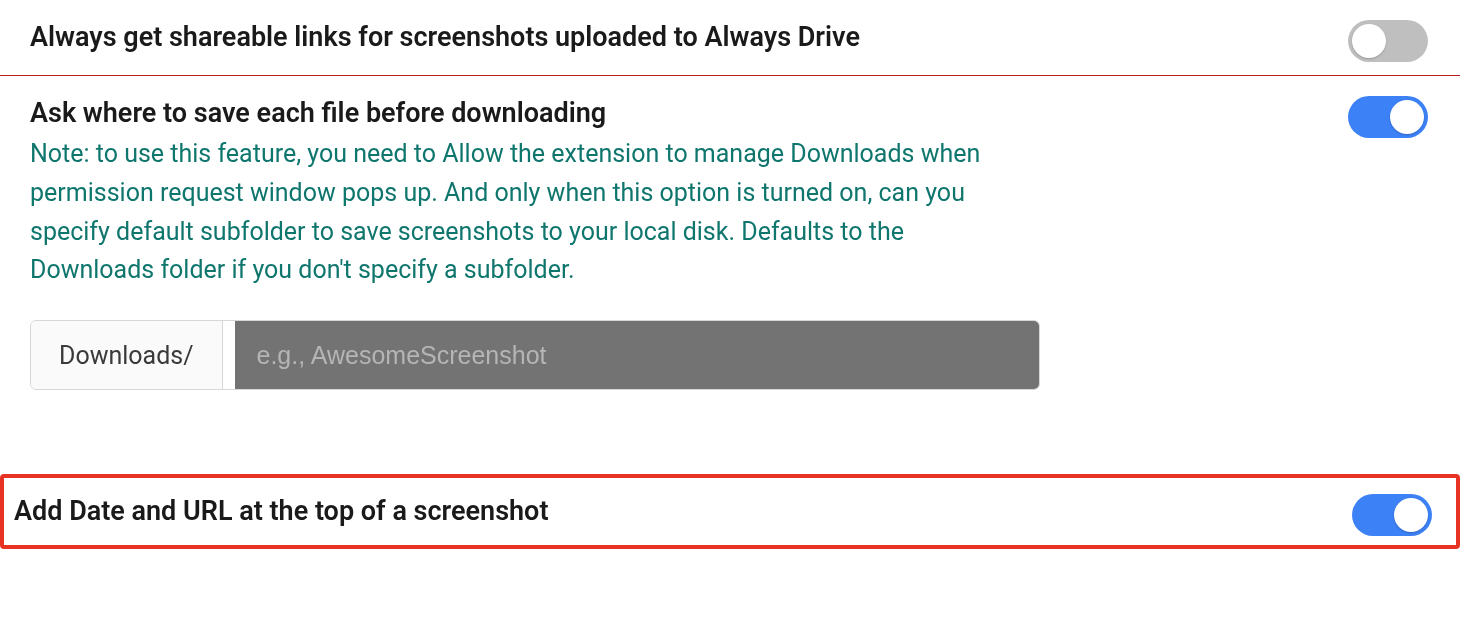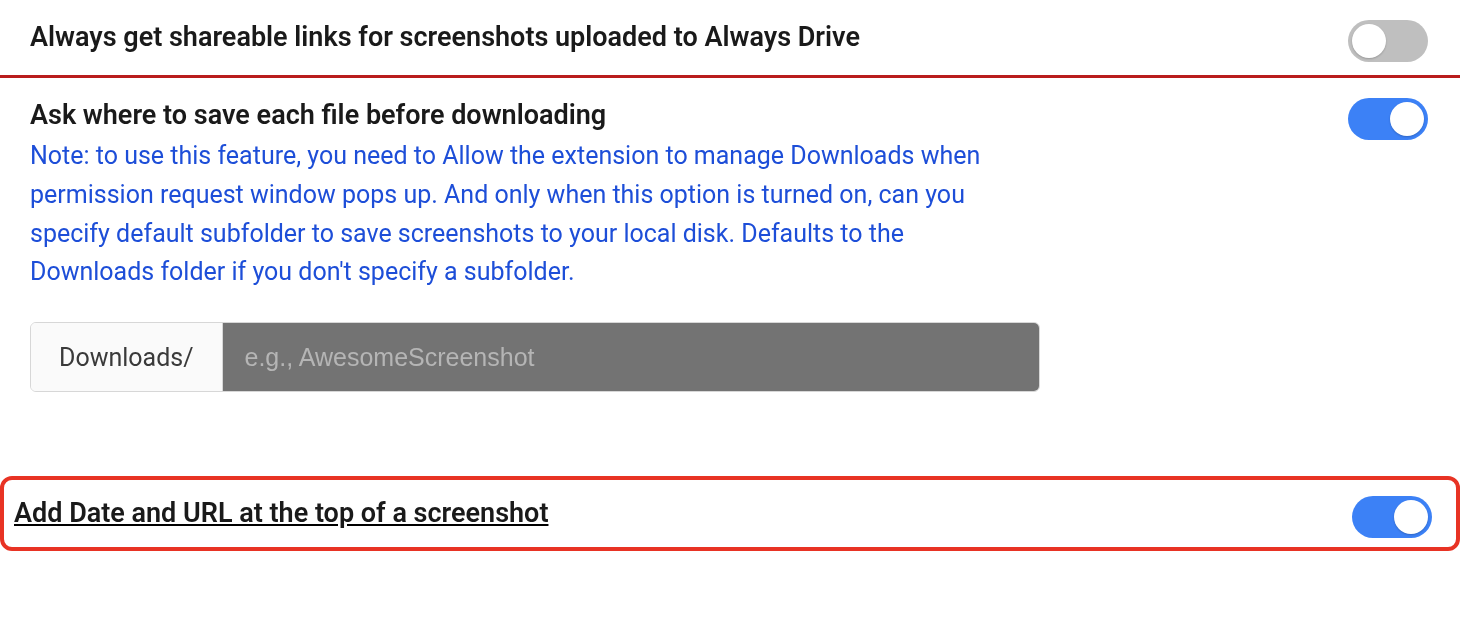--- a/index.html
+++ b/index.html
@@ -6,37 +6,37 @@
     body {
       font-family: -apple-system, BlinkMacSystemFont, "Segoe UI", Roboto, Helvetica, Arial, sans-serif;
       background: #ffffff;
       width: 1460px;
     }
     .setting-row {
       display: flex;
       align-items: flex-start;
       justify-content: space-between;
       padding: 0;
-      border-top: 3px solid #b91c1c;
+      border-top: 1px solid #b91c1c;
       position: relative;
     }
     .setting-row.first { border-top: none; }
     .setting-content {
       flex: 1;
       padding: 20px 0 20px 30px;
     }
     .setting-title {
       font-size: 27px;
       font-weight: 600;
       color: #1a1a1a;
       line-height: 1.3;
     }
     .setting-desc {
       font-size: 25px;
-      color: #1d4ed8;
+      color: #0f766e;
       line-height: 1.55;
       margin-top: 4px;
       max-width: 960px;
     }
     .toggle-cell {
       padding: 20px 32px 0 0;
       flex: 0 0 auto;
     }
     .toggle {
       width: 80px;
@@ -67,20 +67,21 @@
     .path-field {
       display: flex;
       align-items: stretch;
       border: 1px solid #d7d7d7;
       border-radius: 6px;
       margin: 30px 0 12px 0;
       width: 1010px;
       height: 70px;
       overflow: hidden;
       background: #ffffff;
+      gap: 12px;
     }
     .path-prefix {
       display: flex;
       align-items: center;
       justify-content: center;
       padding: 0 28px;
       font-size: 25px;
       color: #3a3a3a;
       background: #fafafa;
       border-right: 1px solid #d7d7d7;
@@ -92,24 +93,23 @@
       font-size: 25px;
       padding: 0 22px;
       color: #2a2a2a;
       background: #737373;
     }
     .path-input::placeholder {
       color: #b5b5b5;
     }
     .highlight-row {
       border: 4px solid #e83324;
-      border-radius: 12px;
+      border-radius: 4px;
       margin: 24px 0 0 0;
       padding: 0;
-      text-decoration: underline;
     }
     .highlight-row .setting-content {
       padding: 16px 0 16px 10px;
     }
     .highlight-row .toggle-cell {
       padding: 16px 24px 0 0;
     }
     .row2-wrap {
       padding-bottom: 28px;
     }

